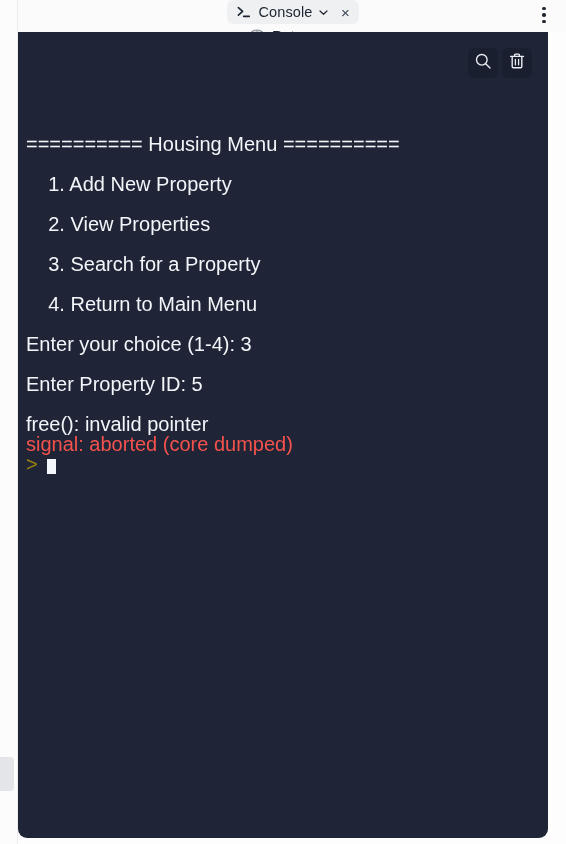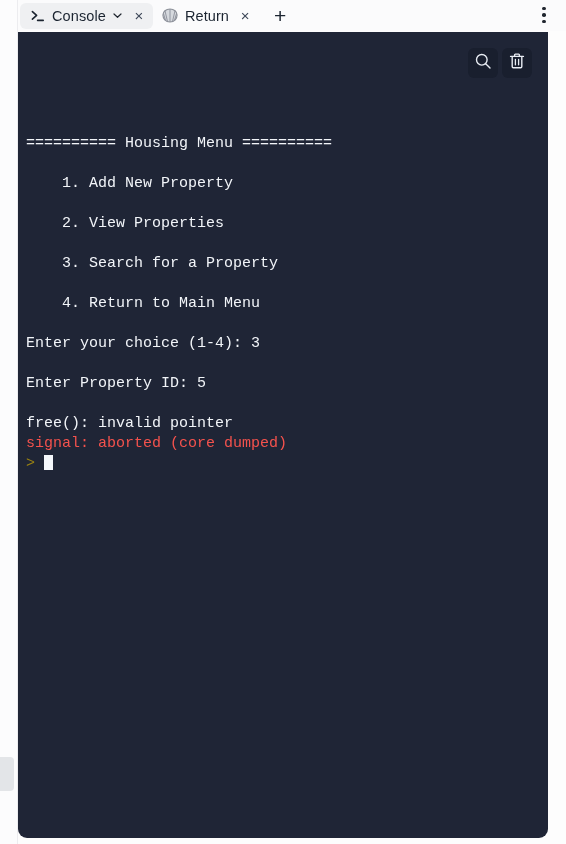--- a/index.html
+++ b/index.html
@@ -39,20 +39,21 @@
 
   
   .tabbar {
     position: absolute;
     left: 18px; top: 0;
     width: 548px; height: 31px;
     background: #fbfbfc;
     display: flex;
     align-items: center;
     padding-left: 2px;
+    flex-direction: column;
   }
 
   .tab {
     display: flex;
     align-items: center;
     height: 26px;
     padding: 0 2px 0 9px;
     border-radius: 6px;
     font-size: 14.5px;
     color: #1b2430;
@@ -151,22 +152,22 @@
     justify-content: center;
     cursor: pointer;
   }
 
   
   .term {
     position: absolute;
     left: 0; top: 0;
     width: 530px;
     padding: 102px 0 0 8px;
-    font-family: Liberation Mono, monospace;
-    font-size: 15px;
+    font-family: Liberation Sans, sans-serif;
+    font-size: 20px;
     line-height: 20px;
     color: #f2f5f9;
     white-space: pre;
   }
   .line { height: 20px; }
   .line.gap { margin-bottom: 20px; }
 
   .cursor {
     display: inline-block;
     width: 9px;

